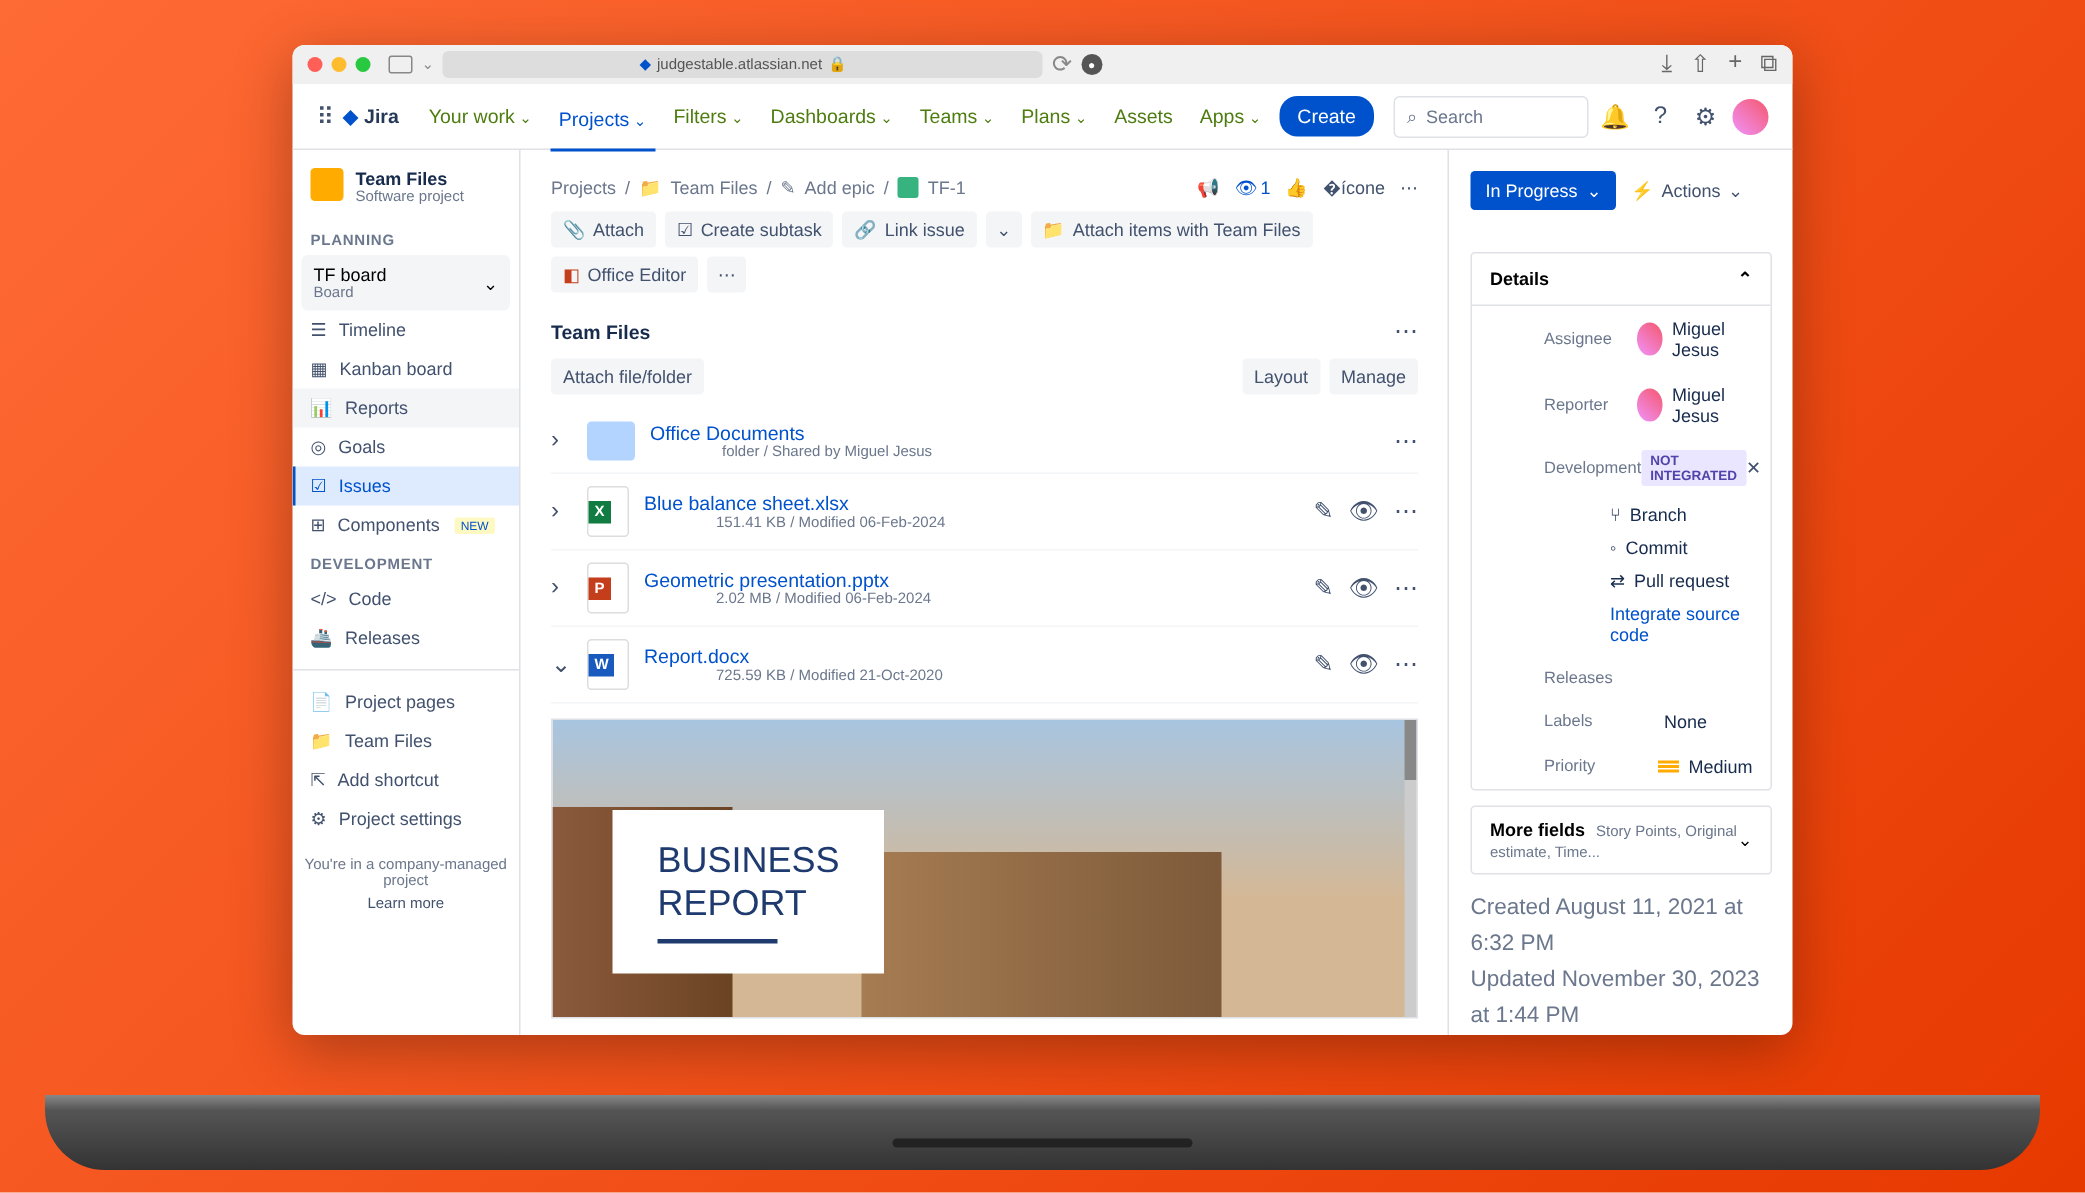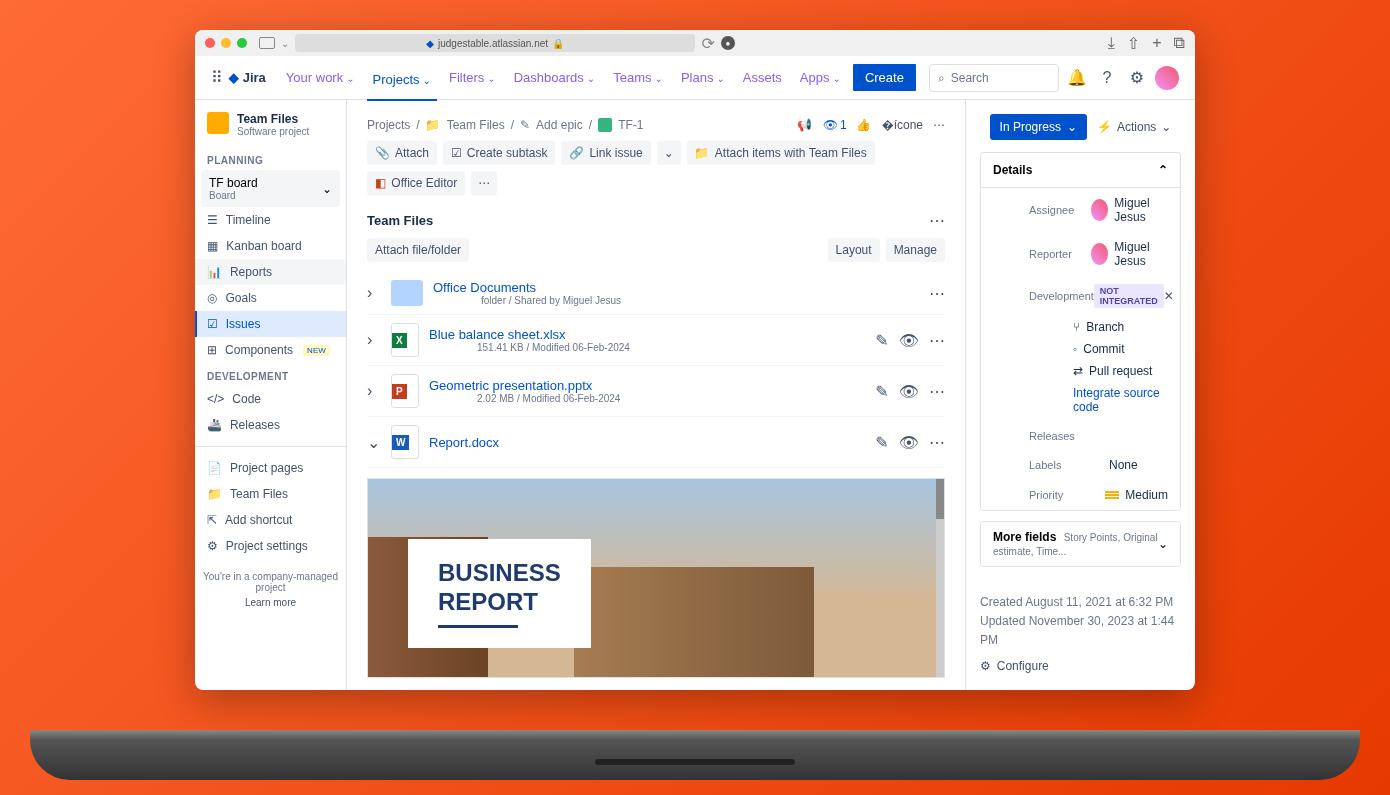--- a/index.html
+++ b/index.html
@@ -13,23 +13,23 @@
 .browser-chrome { height: 26px; background: #f0f0f0; display: flex; align-items: center; padding: 0 10px; gap: 6px; }
 .traffic-light { width: 10px; height: 10px; border-radius: 50%; }
 .tl-red { background: #ff5f57; } .tl-yellow { background: #febc2e; } .tl-green { background: #28c840; }
 .sidebar-toggle-browser { width: 16px; height: 12px; border: 1px solid #888; border-radius: 2px; margin-left: 6px; }
 .url-bar { flex: 0 0 400px; margin: 0 auto; height: 18px; background: #ddd; border-radius: 4px; display: flex; align-items: center; justify-content: center; font-size: 10px; color: #555; gap: 4px; }
 .chrome-icons { display: flex; gap: 12px; color: #666; }
 
 .top-nav { height: 44px; border-bottom: 1px solid #dfe1e6; display: flex; align-items: center; padding: 0 16px; gap: 6px; }
 .apps-icon { color: #42526e; }
 .jira-logo { display: flex; align-items: center; gap: 4px; font-weight: 600; color: #253858; font-size: 13px; margin-right: 8px; }
-.nav-item { font-size: 13px; color: #8b5cf6; padding: 4px 6px; display: flex; align-items: center; gap: 3px; cursor: pointer; }
+.nav-item { font-size: 13px; color: #4d7c0f; padding: 4px 6px; display: flex; align-items: center; gap: 3px; cursor: pointer; }
 .nav-item.active { color: #0052cc; border-bottom: 2px solid #0052cc; padding-bottom: 12px; margin-bottom: -14px; }
-.create-btn { background: #0052cc; color: #fff; border: none; padding: 6px 12px; border-radius: 1px; font-size: 13px; cursor: pointer; font-weight: 500; }
+.create-btn { background: #0052cc; color: #fff; border: none; padding: 6px 12px; border-radius: 12px; font-size: 13px; cursor: pointer; font-weight: 500; }
 .nav-spacer { flex: 1; }
 .search-box { width: 130px; height: 28px; border: 1px solid #dfe1e6; border-radius: 4px; display: flex; align-items: center; padding: 0 8px; gap: 6px; font-size: 12px; color: #6b778c; }
 .nav-icon-btn { width: 24px; height: 24px; display: flex; align-items: center; justify-content: center; color: #42526e; cursor: pointer; }
 .avatar-sm { width: 24px; height: 24px; border-radius: 50%; background: linear-gradient(45deg,#f093fb,#f5576c); }
 
 .main-layout { display: flex; height: calc(100% - 70px); }
 
 .sidebar { width: 152px; border-right: 1px solid #dfe1e6; padding: 12px 0; overflow-y: auto; font-size: 12px; }
 .project-header { display: flex; gap: 8px; padding: 0 12px 10px; }
 .project-icon { width: 22px; height: 22px; background: #ffab00; border-radius: 3px; }
@@ -76,42 +76,42 @@
 .file-name { font-size: 13px; color: #0052cc; }
 .file-meta { font-size: 10px; color: #6b778c; padding-left: 48px; }
 .file-actions { display: flex; gap: 10px; color: #42526e; }
 
 .preview-pane { margin-top: 10px; height: 200px; background: linear-gradient(180deg, #a8c5e0 0%, #d4b896 60%); border: 1px solid #dfe1e6; position: relative; overflow: hidden; }
 .preview-scroll { position: absolute; right: 0; top: 0; width: 8px; height: 100%; background: #ccc; }
 .preview-scroll-thumb { width: 8px; height: 40px; background: #888; }
 .building-left { position: absolute; left: 0; bottom: 0; width: 120px; height: 140px; background: linear-gradient(90deg, #8b5a3c, #6b4423); }
 .building-right { position: absolute; right: 130px; bottom: 0; width: 240px; height: 110px; background: linear-gradient(90deg, #a67c52, #7d5a3a); }
 .report-card { position: absolute; left: 40px; top: 60px; background: #fff; padding: 20px 30px; }
-.report-title { font-size: 24px; font-weight: 700; color: #1e3a6f; line-height: 1.2; }
+.report-title { font-size: 24px; font-weight: 400; color: #1e3a6f; line-height: 1.2; }
 .report-underline { width: 80px; height: 3px; background: #1e3a6f; margin-top: 8px; }
 
 .details-panel { width: 230px; border-left: 1px solid #dfe1e6; padding: 14px; overflow-y: auto; font-size: 12px; }
-.status-row { display: flex; gap: 10px; margin-bottom: 12px; align-items: center; justify-content: center; }
+.status-row { display: flex; gap: 10px; margin-bottom: 28px; align-items: center; }
 .status-btn { background: #0052cc; color: #fff; border: none; padding: 6px 10px; border-radius: 3px; font-size: 12px; display: flex; align-items: center; gap: 6px; cursor: pointer; font-weight: 500; }
 .actions-btn { display: flex; align-items: center; gap: 5px; color: #42526e; cursor: pointer; }
 .details-section { border: 1px solid #dfe1e6; border-radius: 3px; }
 .details-header { padding: 10px 12px; font-weight: 600; display: flex; justify-content: space-between; border-bottom: 1px solid #dfe1e6; cursor: pointer; }
 .detail-row { display: flex; padding: 8px 12px; align-items: center; }
 .detail-label { width: 80px; color: #6b778c; font-size: 11px; margin-left: 36px; }
 .detail-value { display: flex; align-items: center; gap: 6px; font-size: 12px; color: #172b4d; }
 .avatar-xs { width: 22px; height: 22px; border-radius: 50%; background: linear-gradient(45deg,#f093fb,#f5576c); }
 .not-integrated { background: #eae6ff; color: #5243aa; font-size: 9px; padding: 2px 6px; border-radius: 2px; font-weight: 600; }
 .dev-item { display: flex; align-items: center; gap: 6px; padding: 4px 12px 4px 92px; font-size: 12px; color: #172b4d; }
 .integrate-link { color: #0052cc; padding: 4px 12px 8px 92px; font-size: 12px; cursor: pointer; }
 .priority-icon { width: 14px; height: 14px; display: flex; flex-direction: column; justify-content: center; gap: 1px; }
 .priority-icon span { height: 2px; background: #ffab00; }
 .more-fields { border: 1px solid #dfe1e6; border-radius: 3px; padding: 8px 12px; margin-top: 10px; display: flex; align-items: center; justify-content: space-between; cursor: pointer; }
 .more-fields-label { font-weight: 600; font-size: 12px; }
 .more-fields-sub { font-size: 10px; color: #6b778c; margin-left: 4px; }
-.timestamps { font-size: 12px; color: #6b778c; margin-top: 26px; line-height: 1.6; }
+.timestamps { font-size: 15px; color: #6b778c; margin-top: 10px; line-height: 1.6; }
 .configure-btn { display: flex; align-items: center; gap: 6px; margin-top: 8px; color: #42526e; cursor: pointer; font-size: 12px; }
 .chev::after { content: '⌄'; font-size: 10px; }
 </style>
 </head>
 <body>
 
 <div class="laptop-frame">
   <div class="screen">
 
     <div class="browser-chrome">
@@ -359,20 +359,21 @@
             <span>👁</span>
             <span>⋯</span>
           </div>
         </div>
 
         <div class="file-row">
           <span class="file-chevron">⌄</span>
           <div class="file-icon docx-icon"></div>
           <div class="file-info">
             <div class="file-name">Report.docx</div>
+            <div class="file-meta">725.59 KB / Modified 21-Oct-2020</div>
           </div>
           <div class="file-actions">
             <span>✎</span>
             <span>👁</span>
             <span>⋯</span>
           </div>
         </div>
 
         <div class="preview-pane">
           <div class="building-left"></div>

